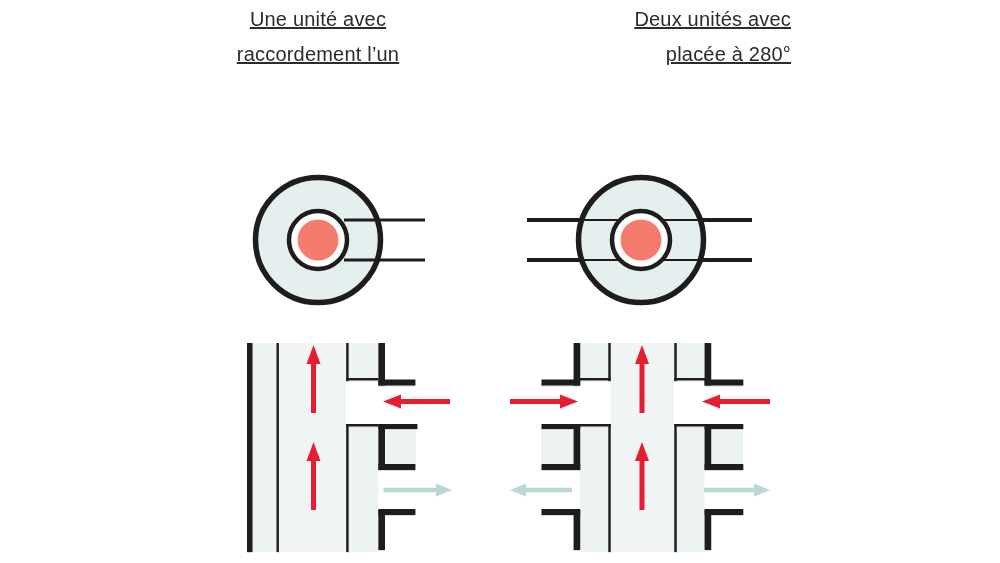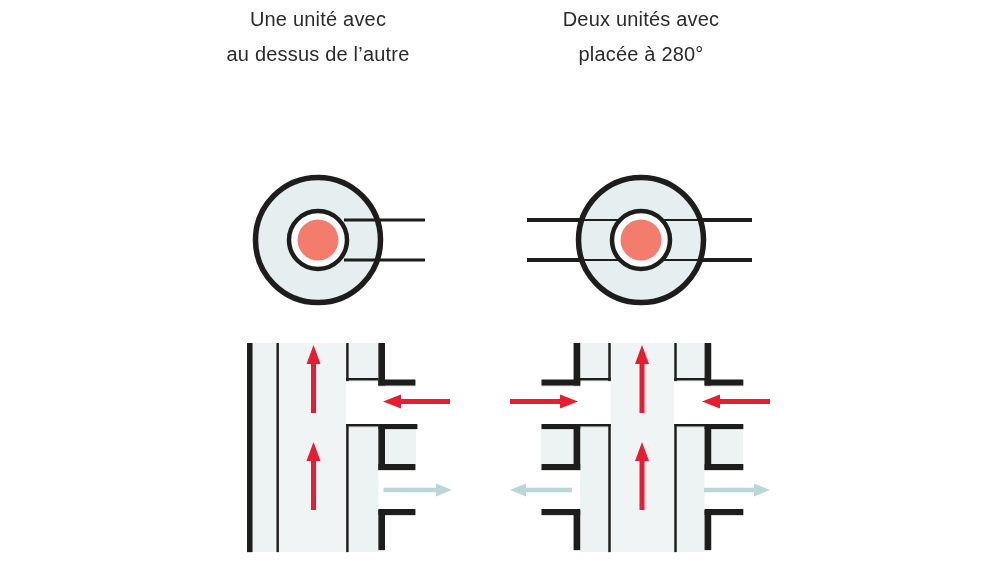--- a/index.html
+++ b/index.html
@@ -4,44 +4,44 @@
 <style>
   html,body{margin:0;padding:0;background:#ffffff;}
   .page{
     position:relative;width:1000px;height:563px;background:#ffffff;
     font-family:"Liberation Sans",sans-serif;overflow:hidden;
   }
   .diagram-canvas{position:absolute;left:0;top:0;}
   .title{
     position:absolute;top:2px;text-align:center;
     color:var(--text,#2b2b2b);font-size:20px;line-height:35px;
-    font-weight:500;letter-spacing:.2px;
+    font-weight:500;letter-spacing:.2px;text-decoration:underline;
   }
   .title-left{left:168px;width:300px;}
-  .title-right{left:491px;width:300px;}
+  .title-right{left:491px;width:300px;text-align:right;}
 
   .outer-circle{fill:var(--pale,#e5efef);stroke:var(--ink,#1d1d1b);stroke-width:5.5px;}
   .inner-ring{fill:#ffffff;stroke:var(--ink,#1d1d1b);stroke-width:4.5px;}
   .orange-core{fill:var(--orange,#f37c6d);}
   .pipe{stroke:var(--ink,#1d1d1b);}
   .ink{fill:var(--ink,#1d1d1b);}
   .band{fill:var(--band,#edf2f3);}
   .shaft{fill:var(--shaft,#f1f4f5);}
   .red-arrow{fill:var(--red,#e71d32);}
   .teal-arrow{fill:var(--teal,#b9d8d5);}
   .structure{filter:drop-shadow(0.5px 1.5px 0.5px rgba(29,29,27,0.15));}
 </style>
 </head>
 <body>
 
 <div class="page">
 
   <div class="title title-left">
     <div>Une unité avec</div>
-    <div>au dessus de l’autre</div>
+    <div>raccordement l’un</div>
   </div>
 
   <div class="title title-right">
     <div>Deux unités avec</div>
     <div>placée à 280°</div>
   </div>
 
   <svg class="diagram-canvas" width="1000" height="563" viewBox="0 0 1000 563" aria-hidden="true">
 
     <g>

